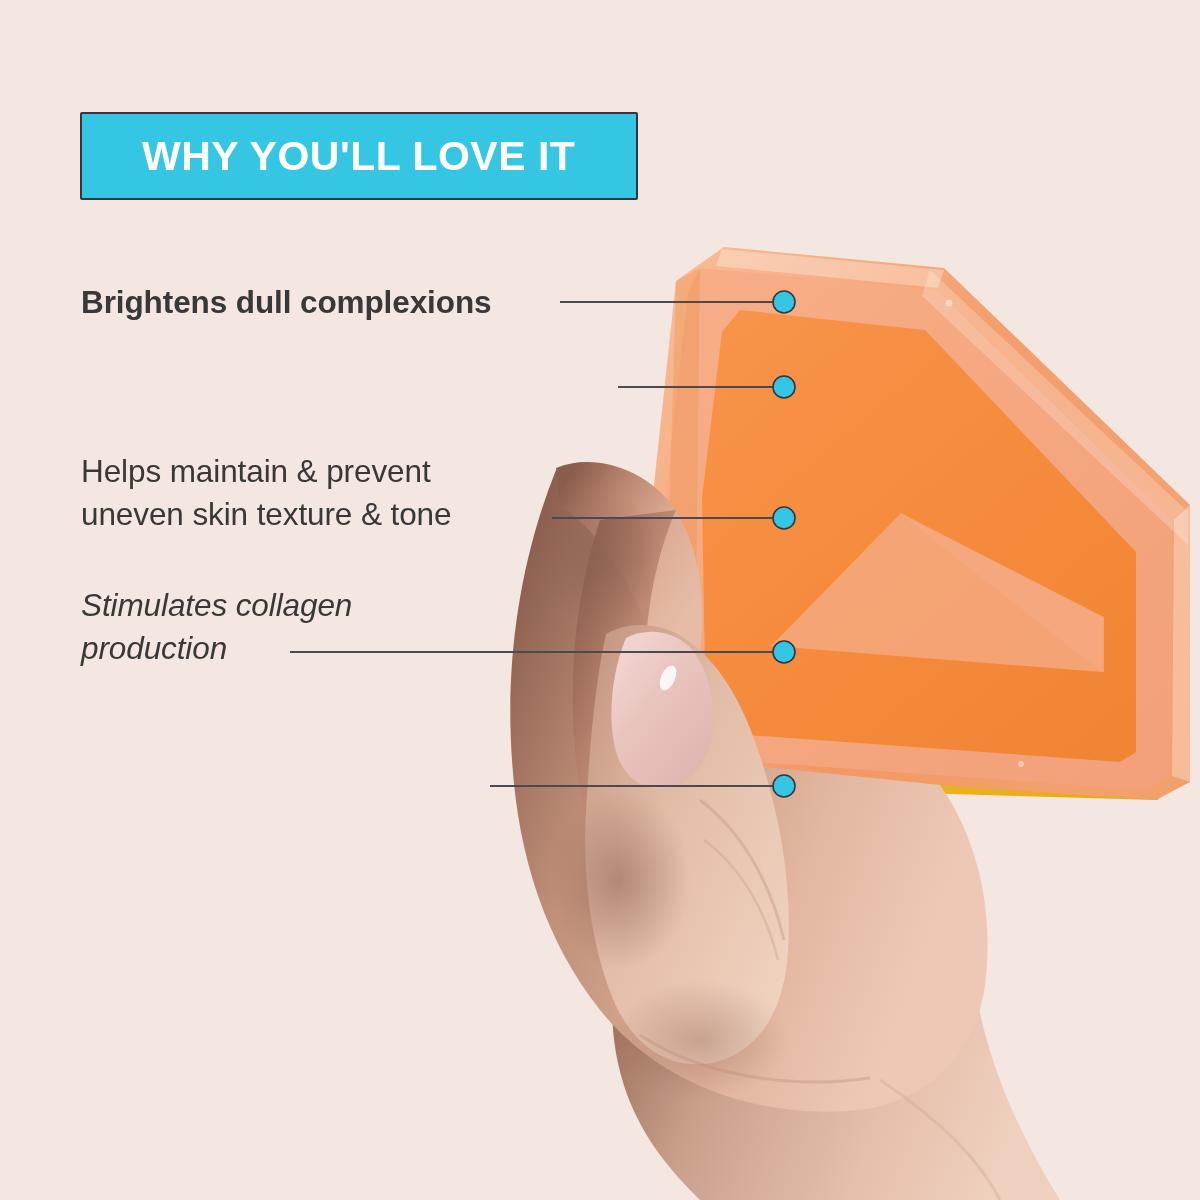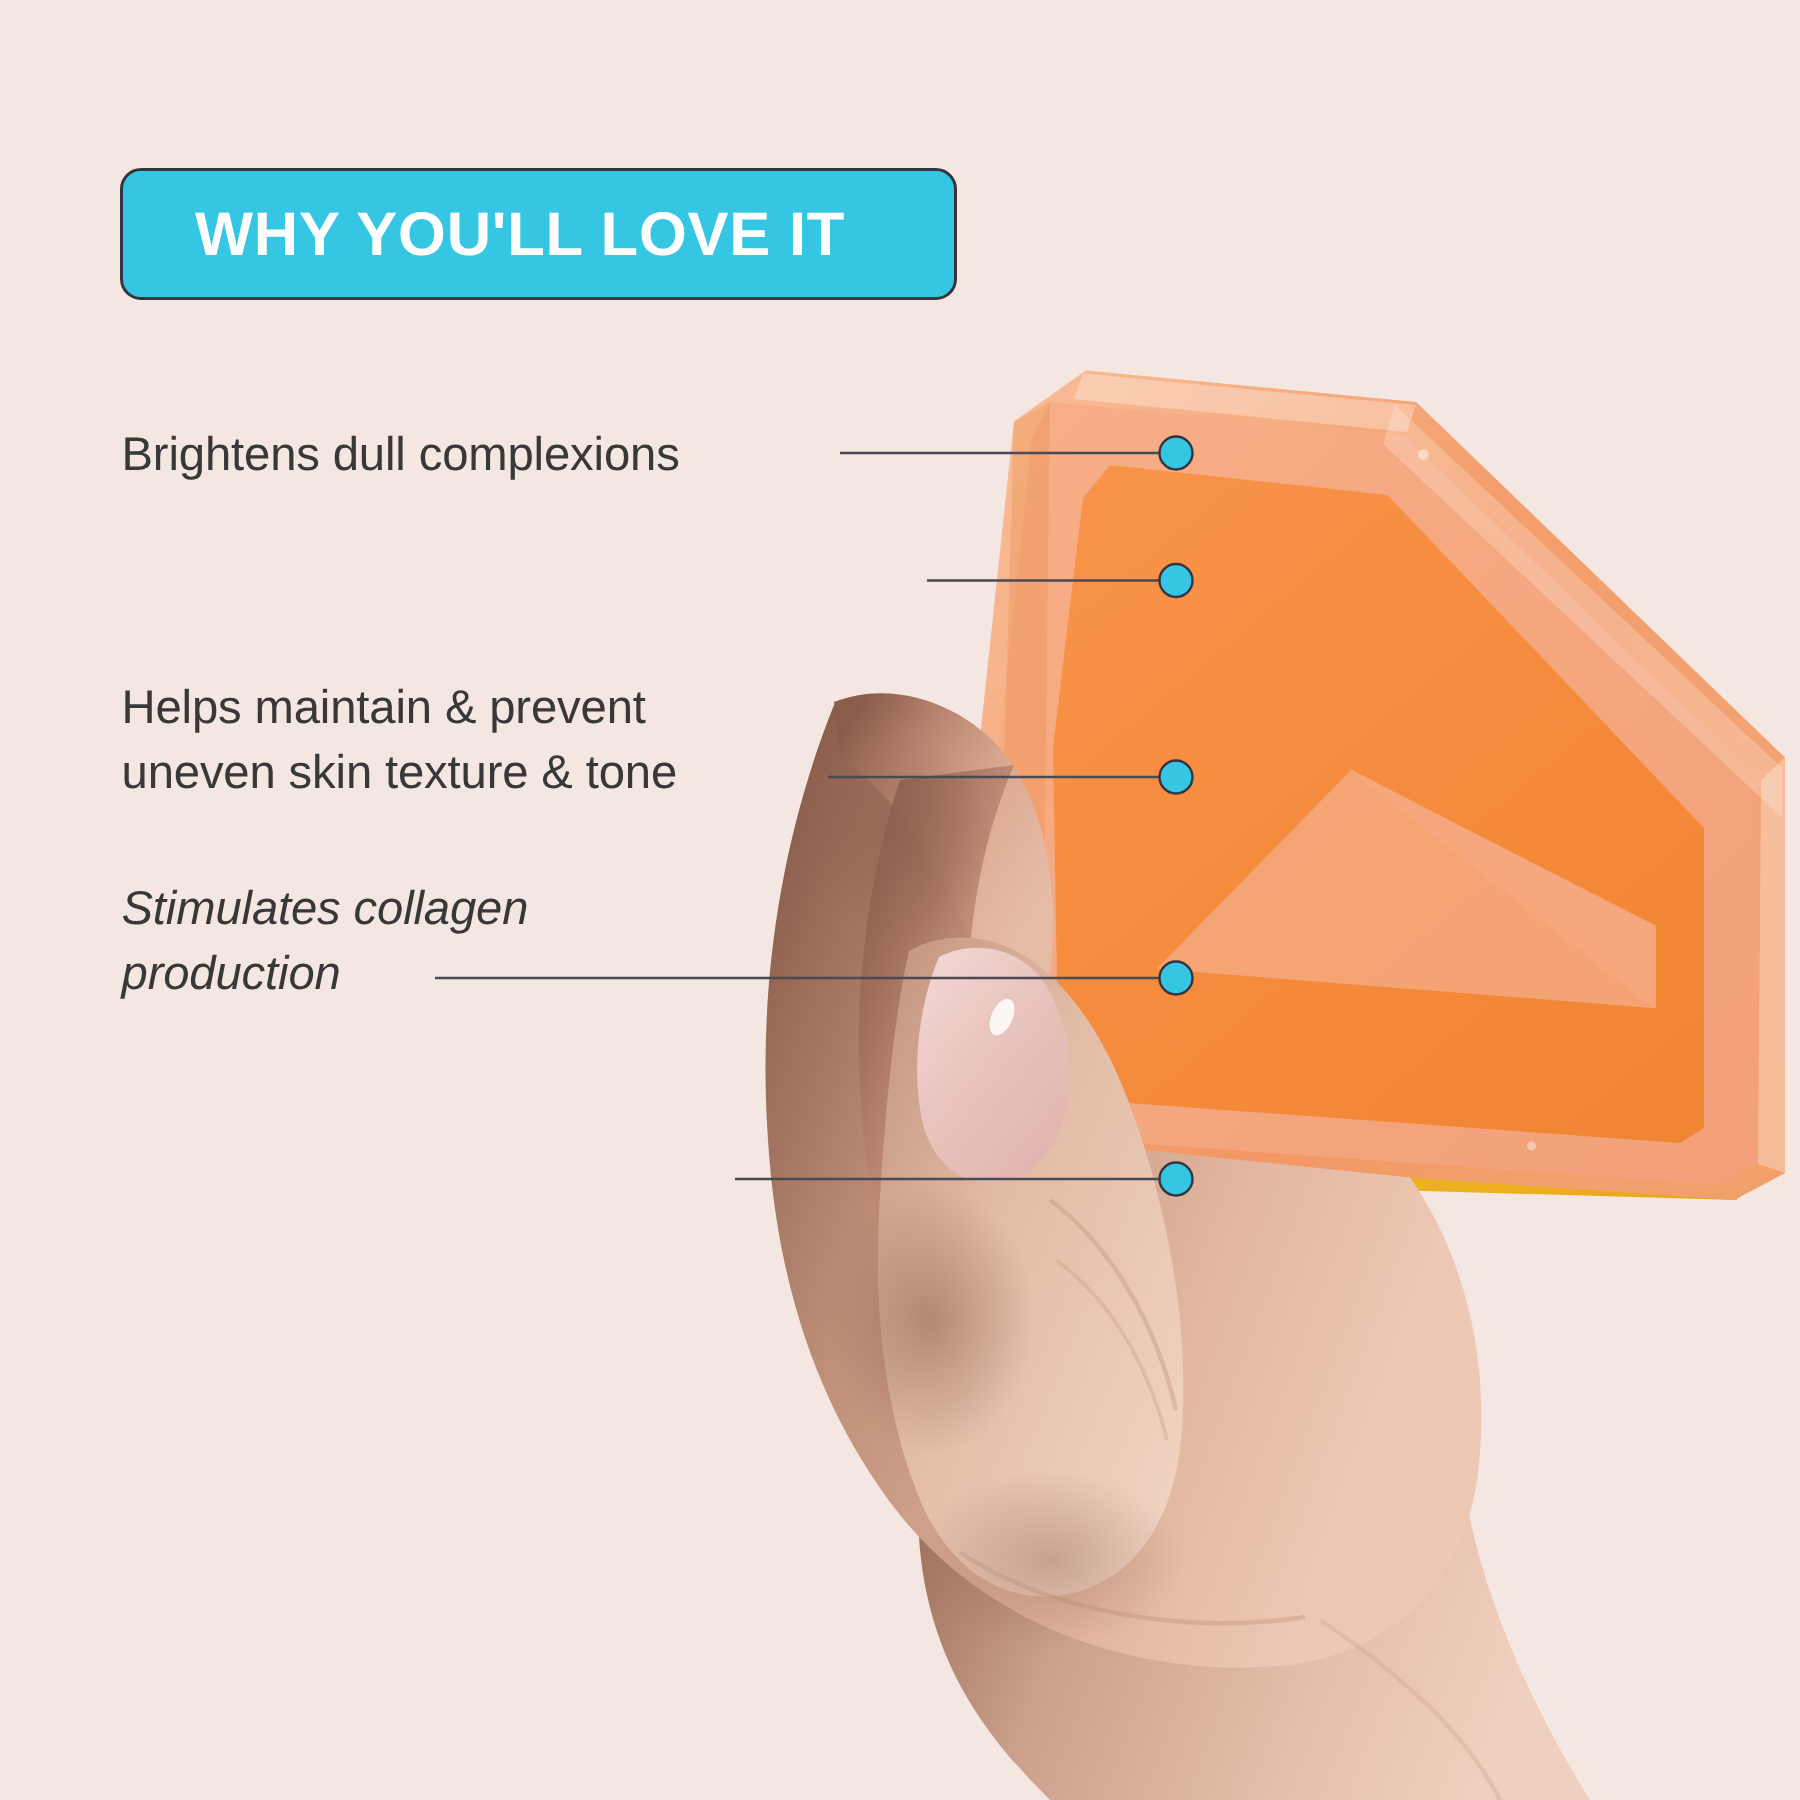--- a/index.html
+++ b/index.html
@@ -23,24 +23,24 @@
   
   #header-badge {
     position: absolute;
     left: 80px;
     top: 112px;
     width: 558px;
     height: 88px;
     box-sizing: border-box;
     background: #35c6e4;
     border: 2px solid #36353f;
-    border-radius: 14px;
+    border-radius: 2px;
     display: flex;
     align-items: center;
-    padding-left: 48px;
+    padding-left: 60px;
   }
   #header-badge-text {
     color: #ffffff;
     font-size: 41px;
     font-weight: bold;
     letter-spacing: 0.5px;
     line-height: 1;
     white-space: nowrap;
   }
 
@@ -48,21 +48,21 @@
   .benefit {
     position: absolute;
     left: 81px;
     color: #383838;
     font-size: 31.5px;
     font-weight: normal;
     line-height: 43px;
     letter-spacing: -0.1px;
     white-space: pre-line;
   }
-  #benefit-0 { top: 281px; }
+  #benefit-0 { top: 281px; font-weight: bold; }
   #benefit-1 { top: 366px; }
   #benefit-2 { top: 450px; }
   #benefit-3 { top: 584px; font-style: italic; }
   #benefit-4 { top: 718px; }
 
   
   #annotation-layer {
     position: absolute;
     left: 0;
     top: 0;

